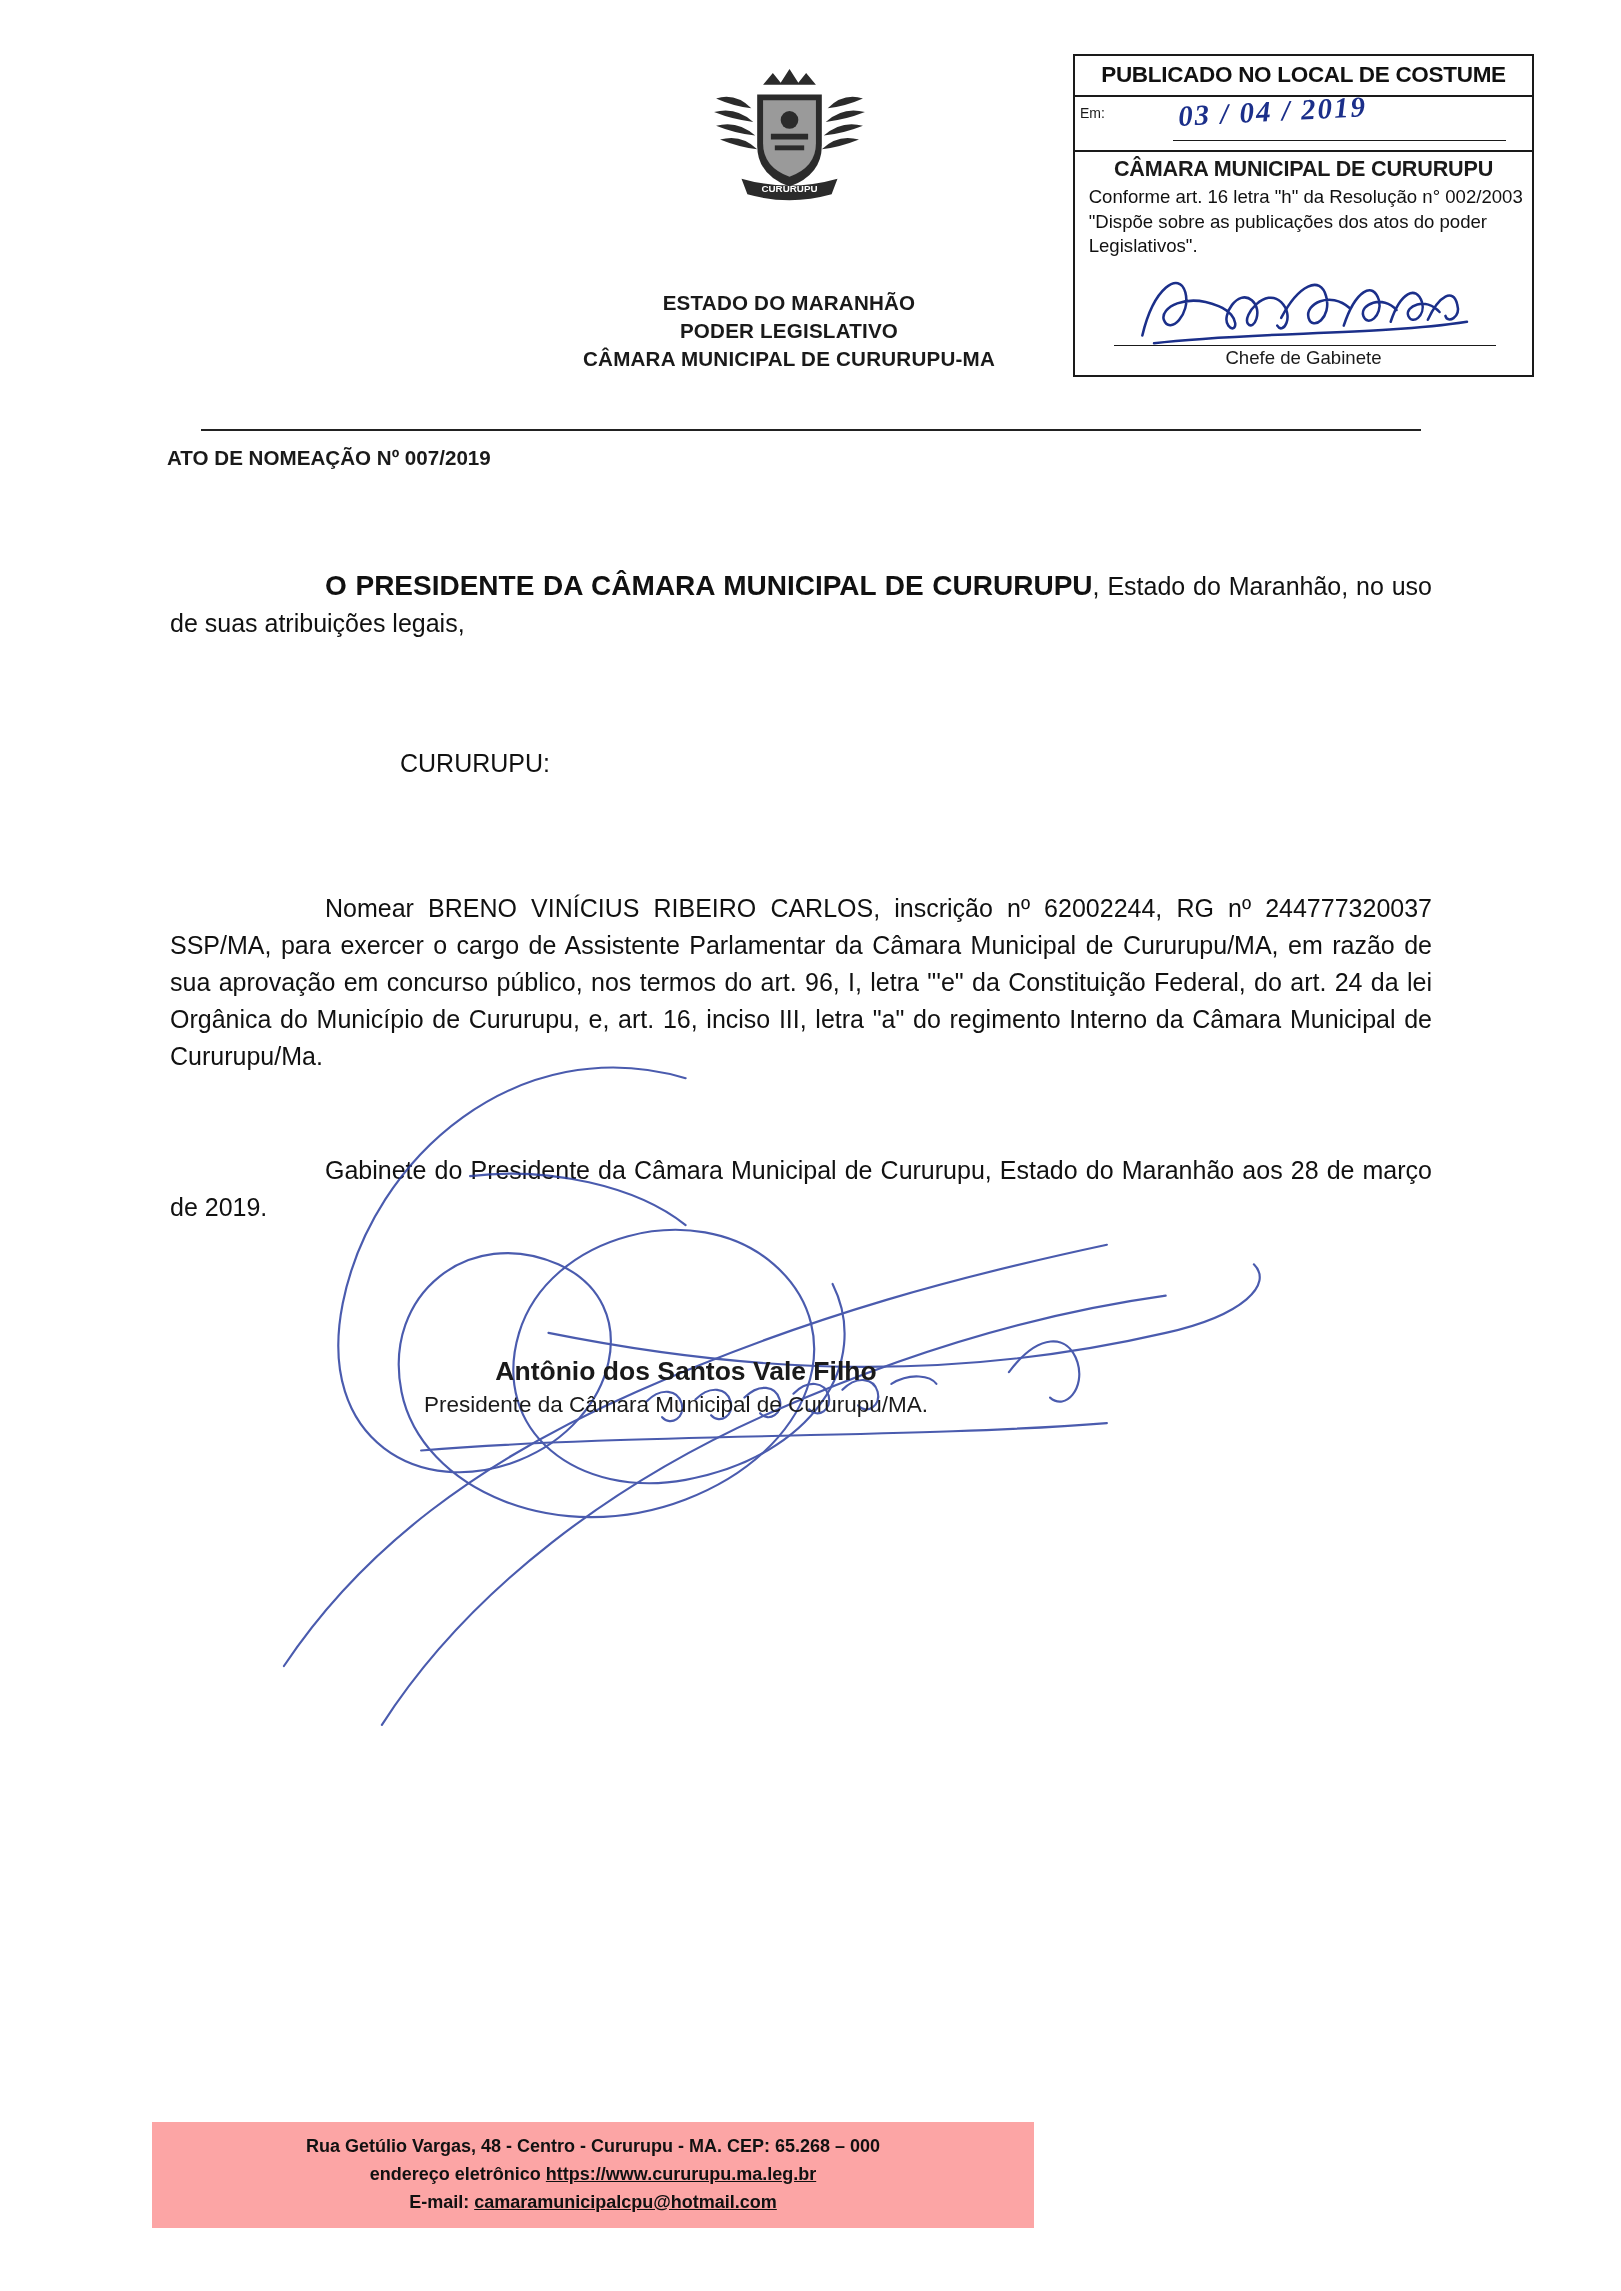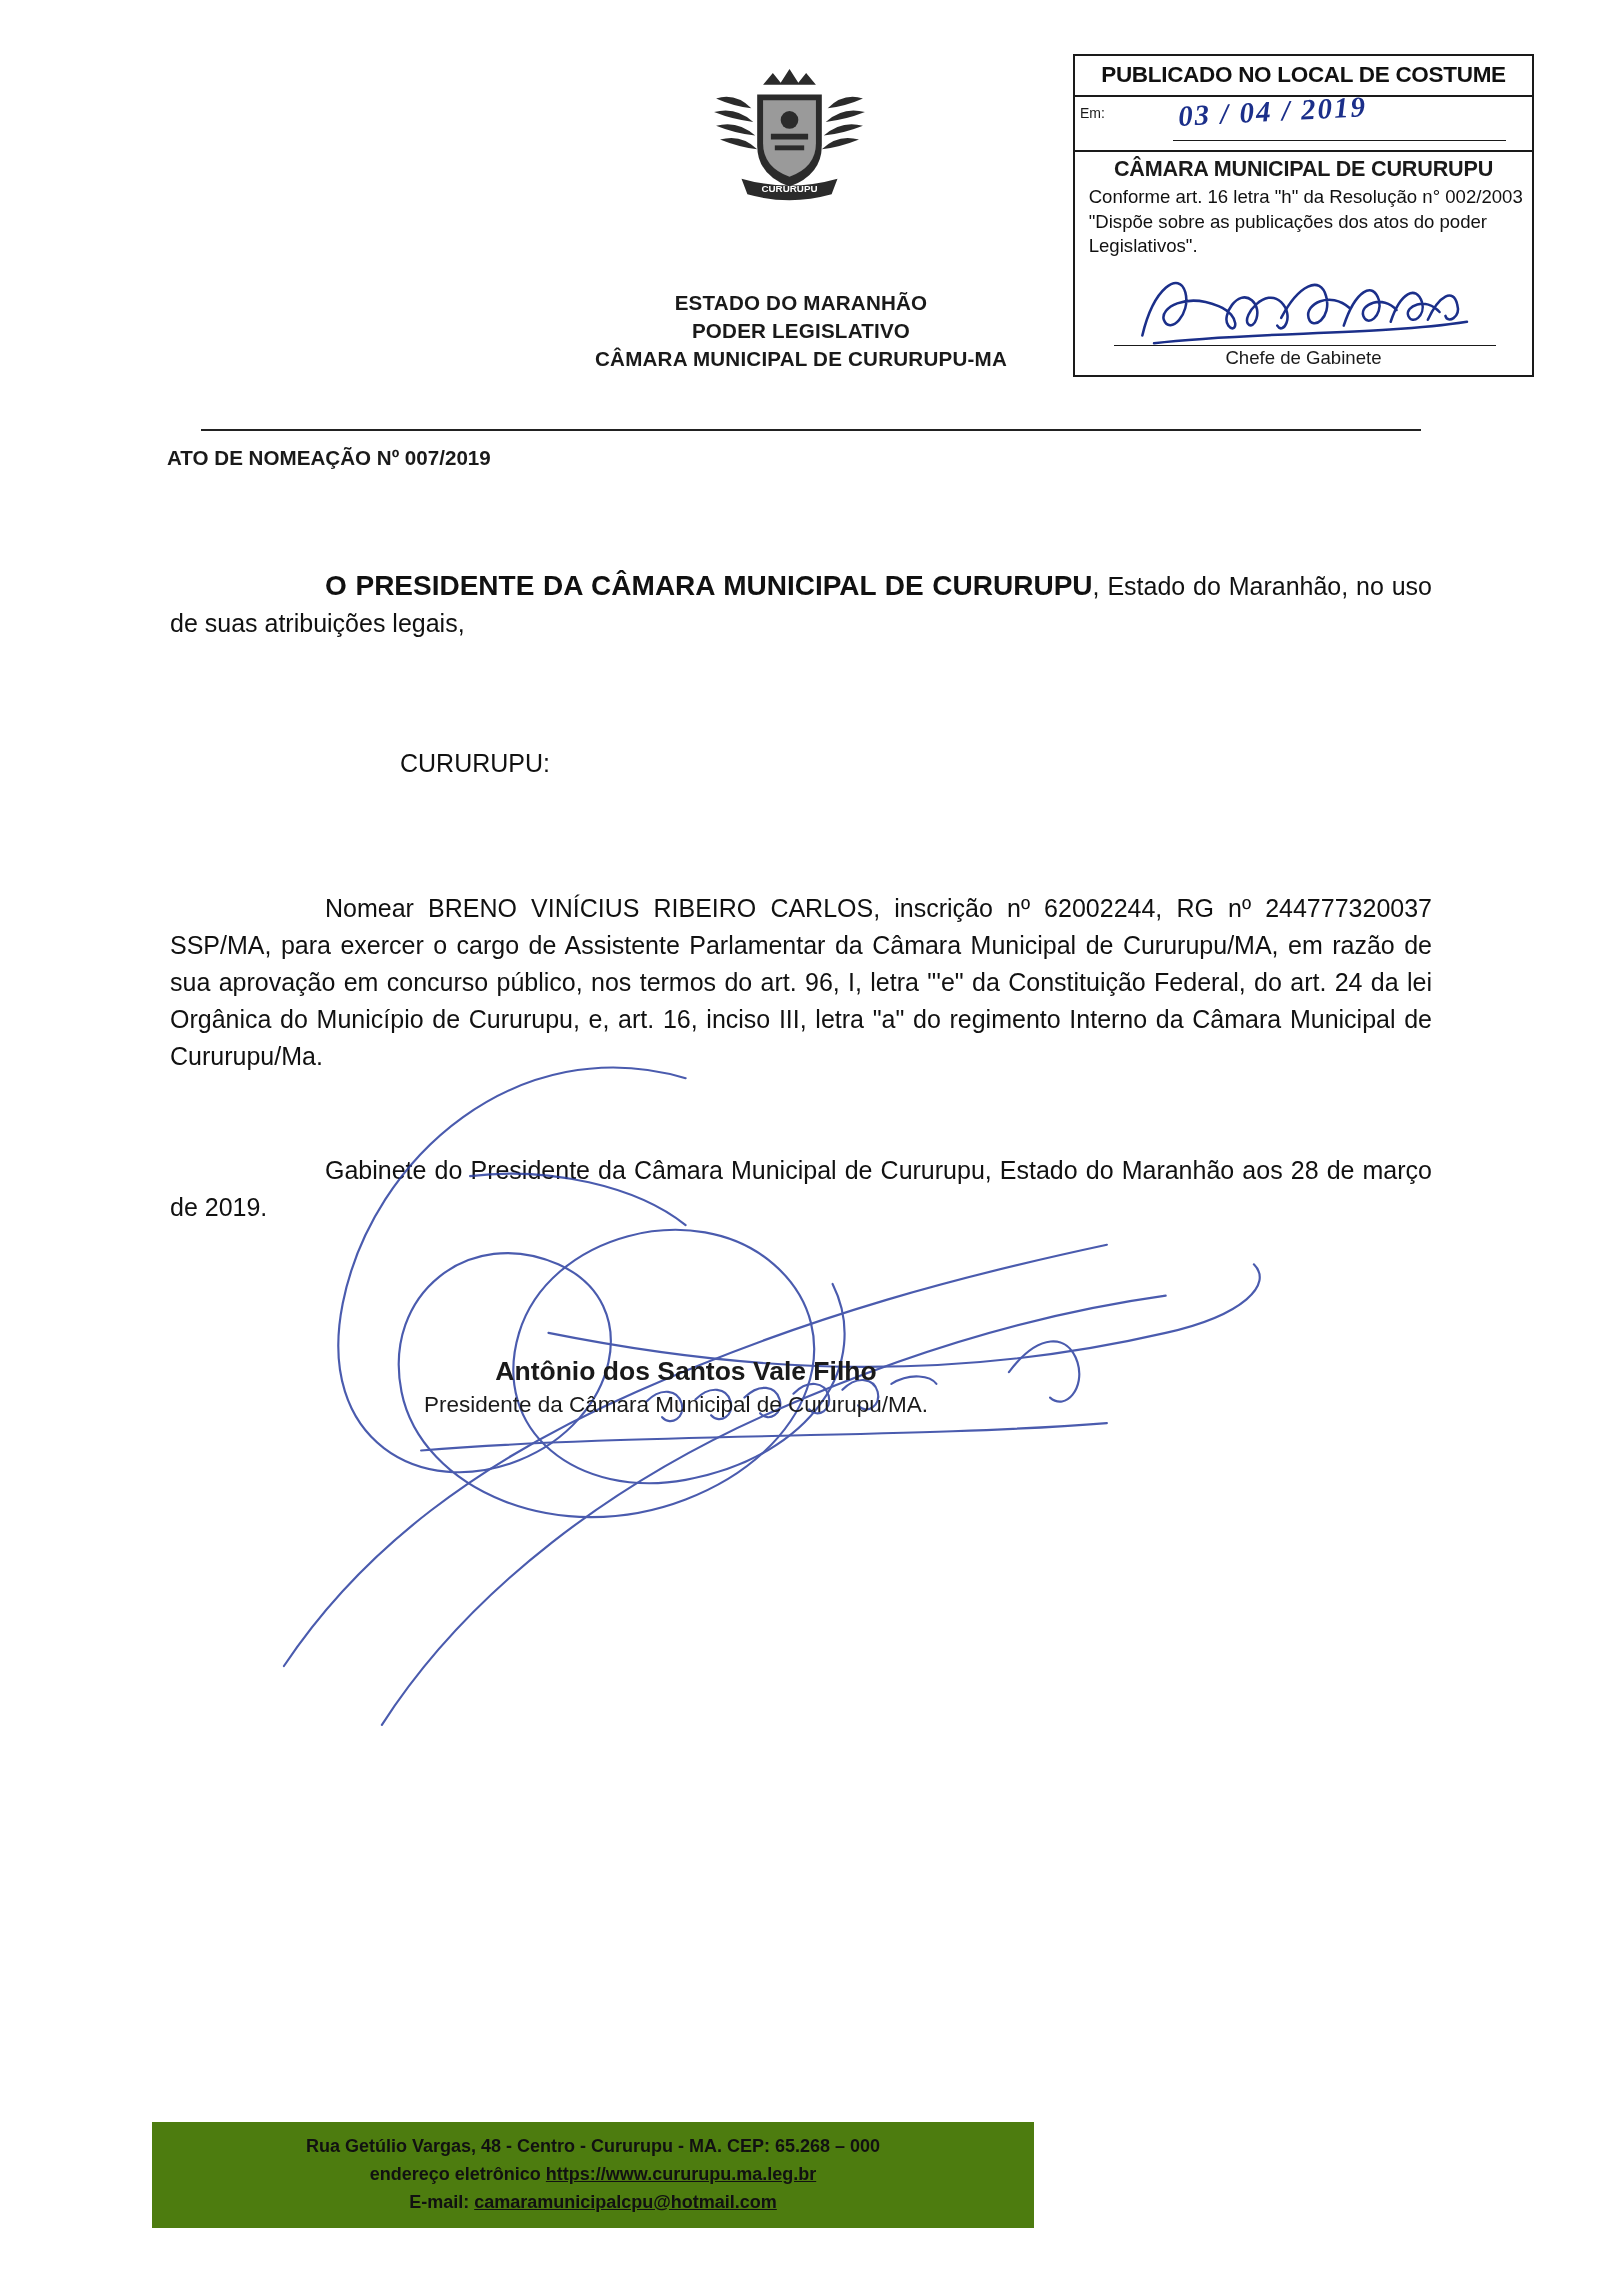--- a/index.html
+++ b/index.html
@@ -31,21 +31,21 @@
     position: absolute;
     left: 706px;
     top: 9.8px;
     width: 167px;
     height: 142px;
   }
   .crest svg { display:block; }
 
   .org-block {
     position: absolute;
-    left: 306px;
+    left: 294px;
     top: 230px;
     width: 990px;
     text-align: center;
     font-weight: bold;
     font-size: 20.6px;
     line-height: 28px;
     letter-spacing: 0.2px;
   }
 
   .header-rule {
@@ -198,21 +198,21 @@
     height: 725px;
     pointer-events: none;
   }
 
   
   .footer {
     position: absolute;
     left: 152px;
     top: 2122px;
     width: 882px;
-    background: #4d7c0f;
+    background: #fca5a5;
     padding: 9.8px 0 11.8px 0;
     text-align: center;
     font-weight: bold;
     font-size: 18px;
     line-height: 28px;
     color: #111;
   }
   .footer a {
     color: #111;
     text-decoration: underline;

